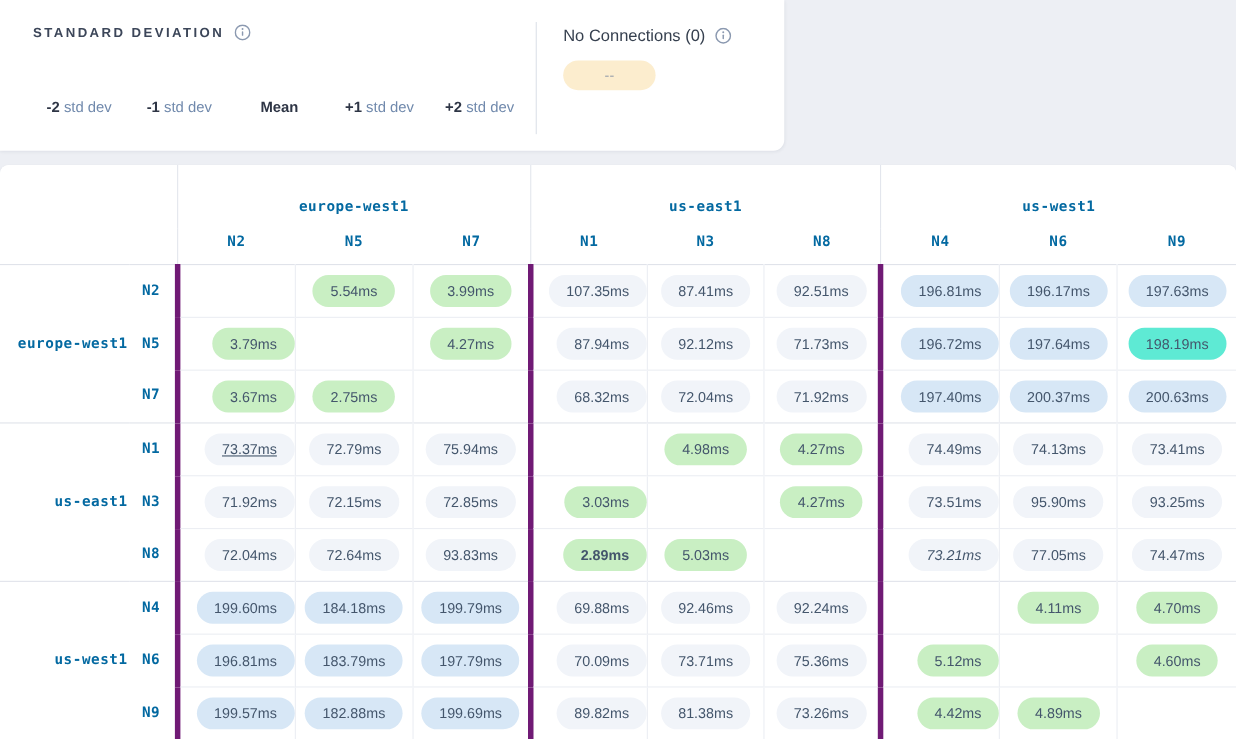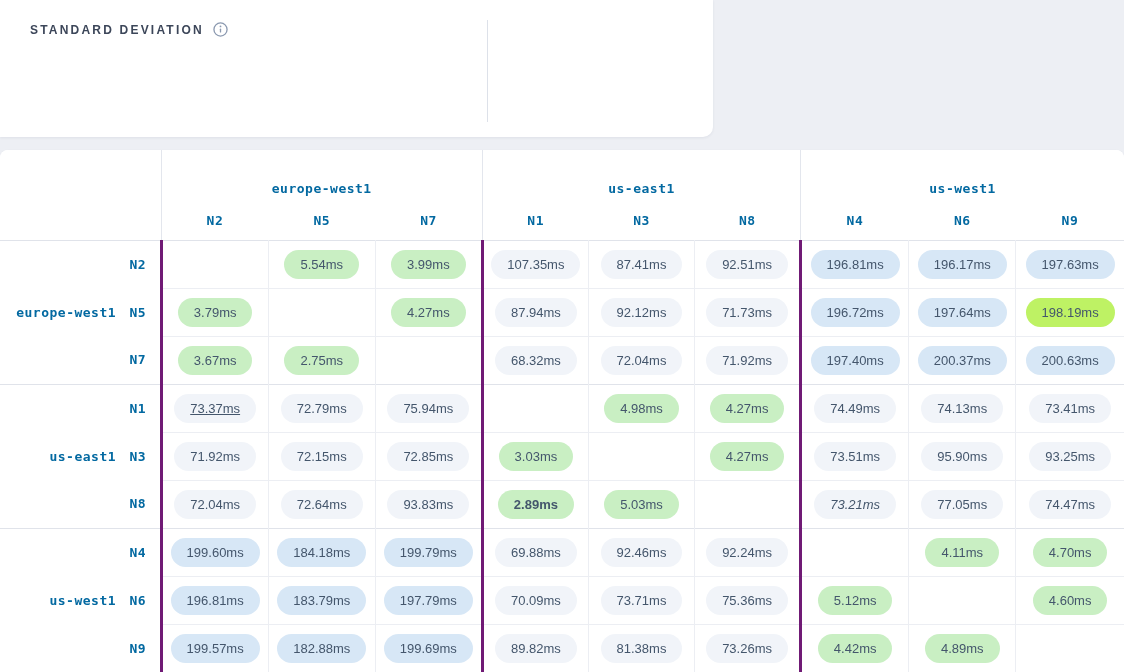--- a/index.html
+++ b/index.html
@@ -68,21 +68,21 @@
   }
   thead th { background: #ffffff; }
   th.region-col {
     height: 58px; vertical-align: bottom; padding-bottom: 12px; text-align: center;
   }
   th.node-col { height: 32px; vertical-align: middle; text-align: center; padding-bottom: 6px; }
   .group-start { border-left: 1px solid #e3e6ed; }
   tbody { border-top: 1px solid #e0e3ea; }
   tbody td.cell { border-left: 1px solid #eceef3; border-top: 1px solid #eceef3; }
   tbody tr:first-child td.cell { border-top: none; }
-  tbody td.cell.group-start { border-left: 3px solid #701a75; }
+  tbody td.cell.group-start { border-left: 5px solid #701a75; text-align: right; }
   tbody tr { height: 48px; }
   th.row-region { text-align: right; padding-right: 2px; }
   th.row-node { text-align: center; padding-right: 2px; }
   td.cell { text-align: center; vertical-align: middle; }
   .pill {
     display: inline-block; min-width: 58px; padding: 7px 16px;
     border-radius: 15px; font-size: 13px; color: #44566c; white-space: nowrap;
   }
 </style>
 </head>
@@ -94,23 +94,43 @@
     <span class="info-icon">
       <svg width="15" height="15" viewBox="0 0 16 16">
           <circle cx="8" cy="8" r="7" fill="none" stroke="#8b99b0" stroke-width="1.4"></circle>
           <rect x="7.3" y="6.9" width="1.4" height="4.4" rx="0.7" fill="#8b99b0"></rect>
           <circle cx="8" cy="4.7" r="0.95" fill="#8b99b0"></circle>
         </svg>
     </span>
   </div>
 
 
+  <div class="label-row">
+    <span class="legend-label"><b>-2</b><span> std dev</span></span>
+    <span class="legend-label"><b>-1</b><span> std dev</span></span>
+    <span class="legend-label"><b>Mean</b><span></span></span>
+    <span class="legend-label"><b>+1</b><span> std dev</span></span>
+    <span class="legend-label"><b>+2</b><span> std dev</span></span>
+  </div>
 
   <div class="legend-divider"></div>
 
+  <div class="noconn-block">
+    <div class="noconn-title-row">
+      <span class="noconn-title">No Connections (0)</span>
+      <span class="info-icon">
+        <svg width="15" height="15" viewBox="0 0 16 16">
+            <circle cx="8" cy="8" r="7" fill="none" stroke="#8b99b0" stroke-width="1.4"></circle>
+            <rect x="7.3" y="6.9" width="1.4" height="4.4" rx="0.7" fill="#8b99b0"></rect>
+            <circle cx="8" cy="4.7" r="0.95" fill="#8b99b0"></circle>
+          </svg>
+      </span>
+    </div>
+    <div class="noconn-pill" id="noconn-pill" style="background: rgb(252, 237, 206);">--</div>
+  </div>
 </div>
 
 <div class="matrix-card">
   <table class="matrix" id="matrix-table">
     <colgroup>
       <col style="width:118px">
         <col style="width:43px">
       <col style="width:107px">
         <col style="width:107px">
         <col style="width:107px">
@@ -157,21 +177,21 @@
         <tr>
           <th class="row-node mono-head">N5</th>
           <td class="cell group-start"><span class="pill" style="background: rgb(201, 239, 195);">3.79ms</span></td>
           <td class="cell"></td>
           <td class="cell"><span class="pill" style="background: rgb(201, 239, 195);">4.27ms</span></td>
           <td class="cell group-start"><span class="pill" style="background: rgb(241, 244, 249);">87.94ms</span></td>
           <td class="cell"><span class="pill" style="background: rgb(241, 244, 249);">92.12ms</span></td>
           <td class="cell"><span class="pill" style="background: rgb(241, 244, 249);">71.73ms</span></td>
           <td class="cell group-start"><span class="pill" style="background: rgb(215, 231, 246);">196.72ms</span></td>
           <td class="cell"><span class="pill" style="background: rgb(215, 231, 246);">197.64ms</span></td>
-          <td class="cell"><span class="pill" style="background: #bef264;">198.19ms</span></td>
+          <td class="cell"><span class="pill" style="background: #5eead4;">198.19ms</span></td>
         </tr>
         <tr>
           <th class="row-node mono-head">N7</th>
           <td class="cell group-start"><span class="pill" style="background: rgb(201, 239, 195);">3.67ms</span></td>
           <td class="cell"><span class="pill" style="background: rgb(201, 239, 195);">2.75ms</span></td>
           <td class="cell"></td>
           <td class="cell group-start"><span class="pill" style="background: rgb(241, 244, 249);">68.32ms</span></td>
           <td class="cell"><span class="pill" style="background: rgb(241, 244, 249);">72.04ms</span></td>
           <td class="cell"><span class="pill" style="background: rgb(241, 244, 249);">71.92ms</span></td>
           <td class="cell group-start"><span class="pill" style="background: rgb(215, 231, 246);">197.40ms</span></td>

